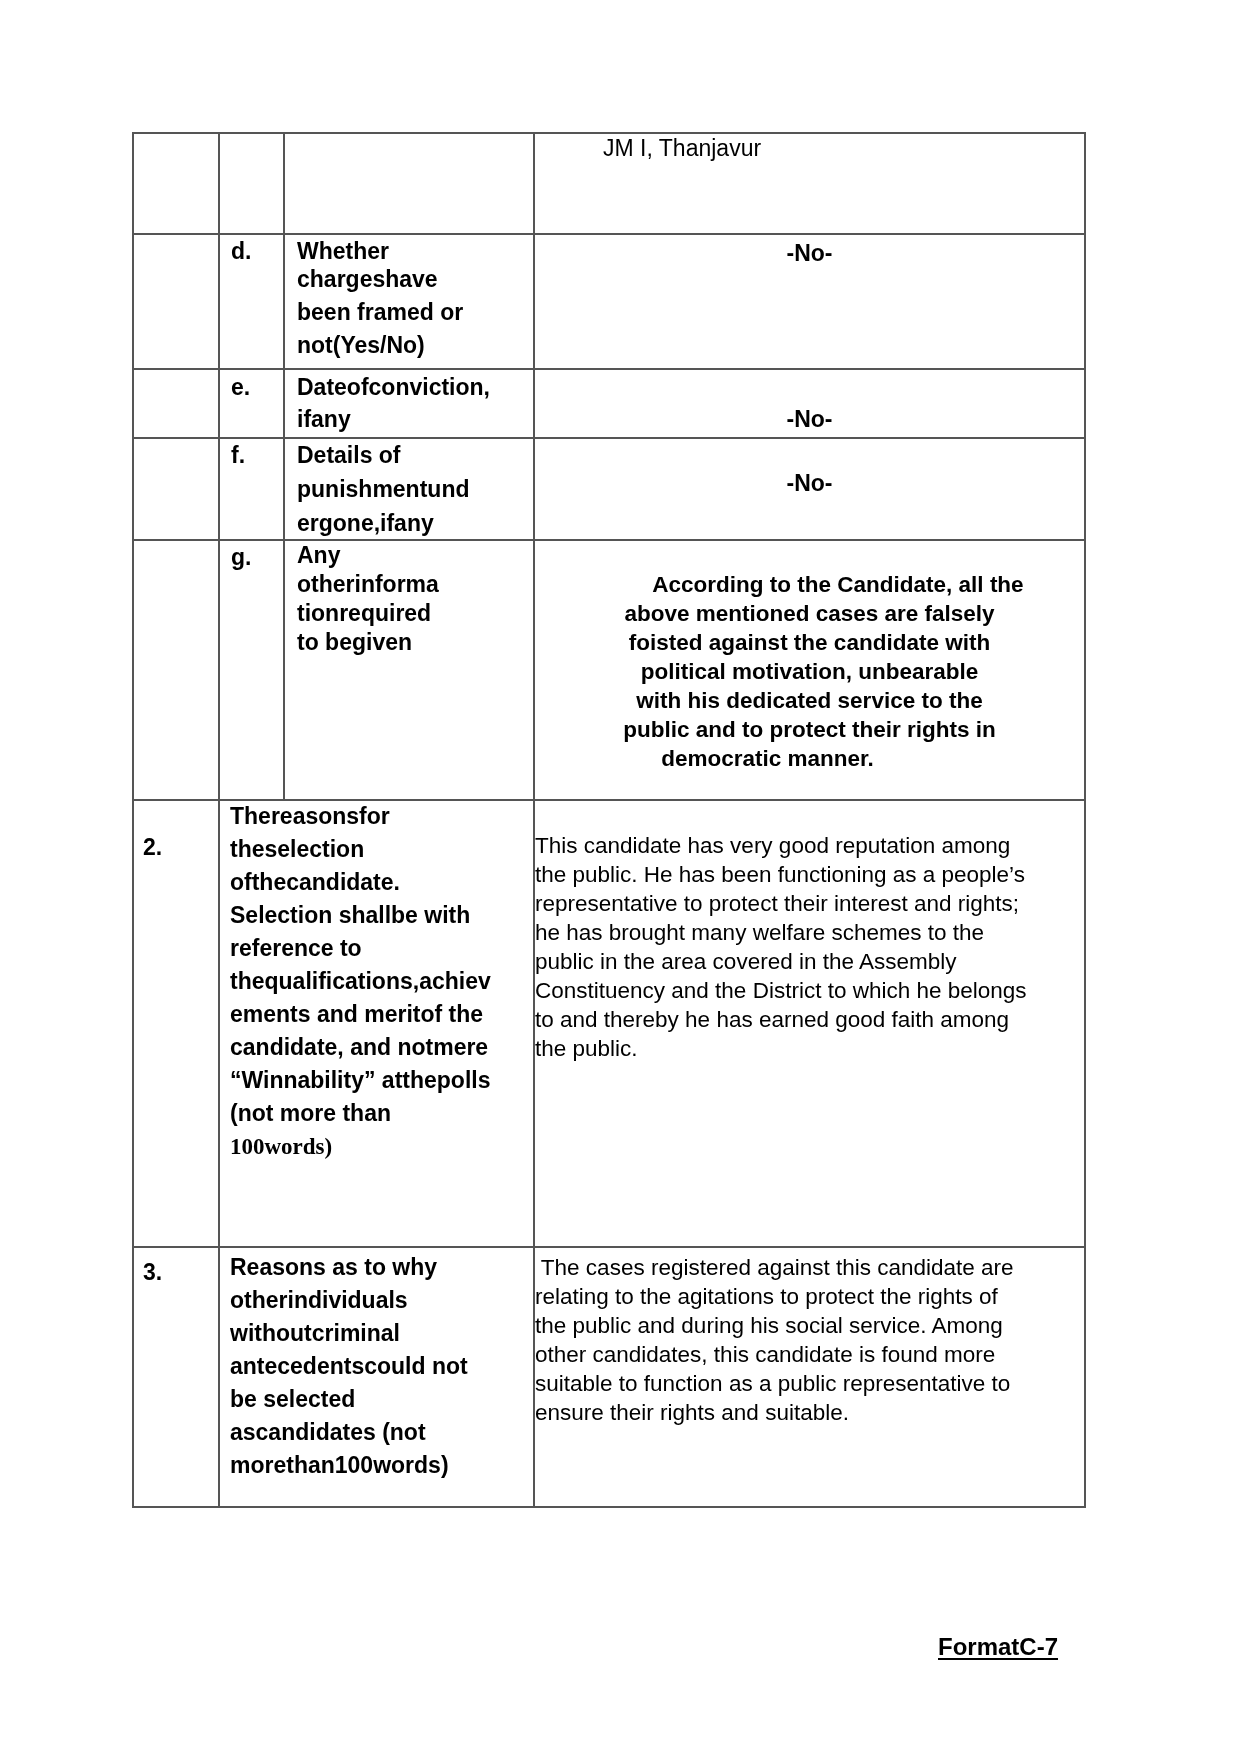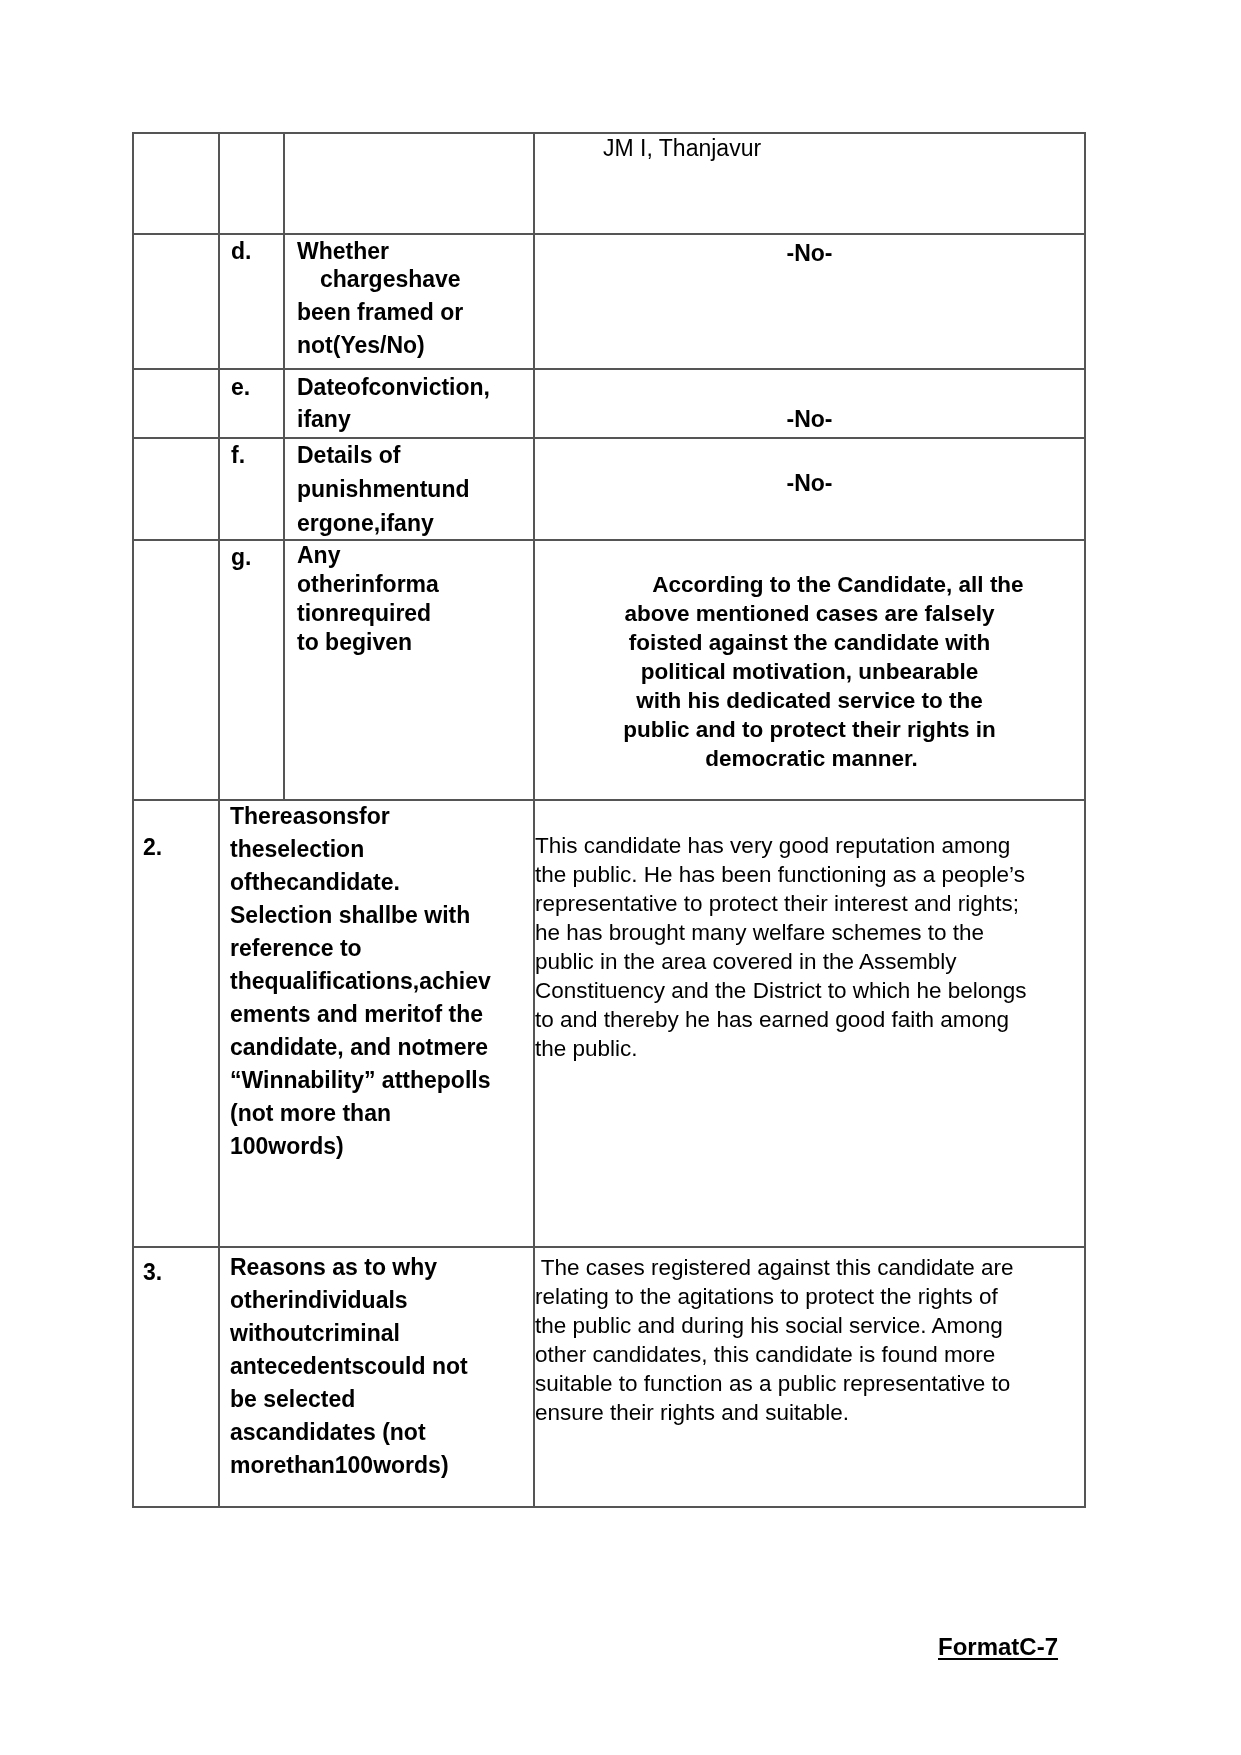--- a/index.html
+++ b/index.html
@@ -43,21 +43,21 @@
   </div>
 
   <div>
     <div class="txt" style="left:603px; top:132px;">JM I, Thanjavur</div>
   </div>
 
   <div>
     <div class="txt bold" style="left:231px; top:235px;">d.</div>
     <div>
       <div class="txt bold" style="left:297px; top:235px;">Whether</div>
-      <div class="txt bold" style="left:297px; top:263px;margin-left:23px;">chargeshave</div>
+      <div class="txt bold" style="left:297px; top:263px;">chargeshave</div>
       <div class="txt bold" style="left:297px; top:296px;">been framed or</div>
       <div class="txt bold" style="left:297px; top:329px;">not(Yes/No)</div>
     </div>
     <div class="txt bold center" style="left:535px; top:237px; width:549px;">-No-</div>
   </div>
 
   <div>
     <div class="txt bold" style="left:231px; top:371px;">e.</div>
     <div>
       <div class="txt bold" style="left:297px; top:371px;">Dateofconviction,</div>
@@ -84,38 +84,38 @@
       <div class="txt bold" style="left:297px; top:599px; line-height:29px;">tionrequired</div>
       <div class="txt bold" style="left:297px; top:628px; line-height:29px;">to begiven</div>
     </div>
     <div>
       <div class="txt bold center" style="left:535px; top:570px; width:606px; line-height:29px; font-size:22.5px;">According to the Candidate, all the</div>
       <div class="txt bold center" style="left:535px; top:599px; width:549px; line-height:29px; font-size:22.5px;">above mentioned cases are falsely</div>
       <div class="txt bold center" style="left:535px; top:628px; width:549px; line-height:29px; font-size:22.5px;">foisted against the candidate with</div>
       <div class="txt bold center" style="left:535px; top:657px; width:549px; line-height:29px; font-size:22.5px;">political motivation, unbearable</div>
       <div class="txt bold center" style="left:535px; top:686px; width:549px; line-height:29px; font-size:22.5px;">with his dedicated service to the</div>
       <div class="txt bold center" style="left:535px; top:715px; width:549px; line-height:29px; font-size:22.5px;">public and to protect their rights in</div>
-      <div class="txt bold center" style="left:535px; top:744px; width:465px; line-height:29px; font-size:22.5px;padding-left:44px;">democratic manner.</div>
+      <div class="txt bold center" style="left:535px; top:744px; width:465px; line-height:29px; font-size:22.5px;">democratic manner.</div>
     </div>
   </div>
 
   <div>
     <div class="txt bold" style="left:143px; top:831px;">2.</div>
     <div>
       <div class="txt bold" style="left:230px; top:800px;">Thereasonsfor</div>
       <div class="txt bold" style="left:230px; top:833px;">theselection</div>
       <div class="txt bold" style="left:230px; top:866px;">ofthecandidate.</div>
       <div class="txt bold" style="left:230px; top:899px;">Selection shallbe with</div>
       <div class="txt bold" style="left:230px; top:932px;">reference to</div>
       <div class="txt bold" style="left:230px; top:965px;">thequalifications,achiev</div>
       <div class="txt bold" style="left:230px; top:998px;">ements and meritof the</div>
       <div class="txt bold" style="left:230px; top:1031px;">candidate, and notmere</div>
       <div class="txt bold" style="left:230px; top:1064px;">“Winnability” atthepolls</div>
       <div class="txt bold" style="left:230px; top:1097px;"> (not more than</div>
-      <div class="txt bold" style="left:230px; top:1130px;">100words)</div>
+      <div class="txt bold" style="left:230px; top:1130px;font-family:Liberation Serif, serif;">100words)</div>
     </div>
     <div>
       <div class="txt" style="left:535px; top:831px; line-height:29px; font-size:22.5px;">This candidate has very good reputation among</div>
       <div class="txt" style="left:535px; top:860px; line-height:29px; font-size:22.5px;">the public. He has been functioning as a people’s</div>
       <div class="txt" style="left:535px; top:889px; line-height:29px; font-size:22.5px;">representative to protect their interest and rights;</div>
       <div class="txt" style="left:535px; top:918px; line-height:29px; font-size:22.5px;">he has brought many welfare schemes to the</div>
       <div class="txt" style="left:535px; top:947px; line-height:29px; font-size:22.5px;">public in the area covered in the Assembly</div>
       <div class="txt" style="left:535px; top:976px; line-height:29px; font-size:22.5px;">Constituency and the District to which he belongs</div>
       <div class="txt" style="left:535px; top:1005px; line-height:29px; font-size:22.5px;">to and thereby he has earned good faith among</div>
       <div class="txt" style="left:535px; top:1034px; line-height:29px; font-size:22.5px;">the public.</div>

